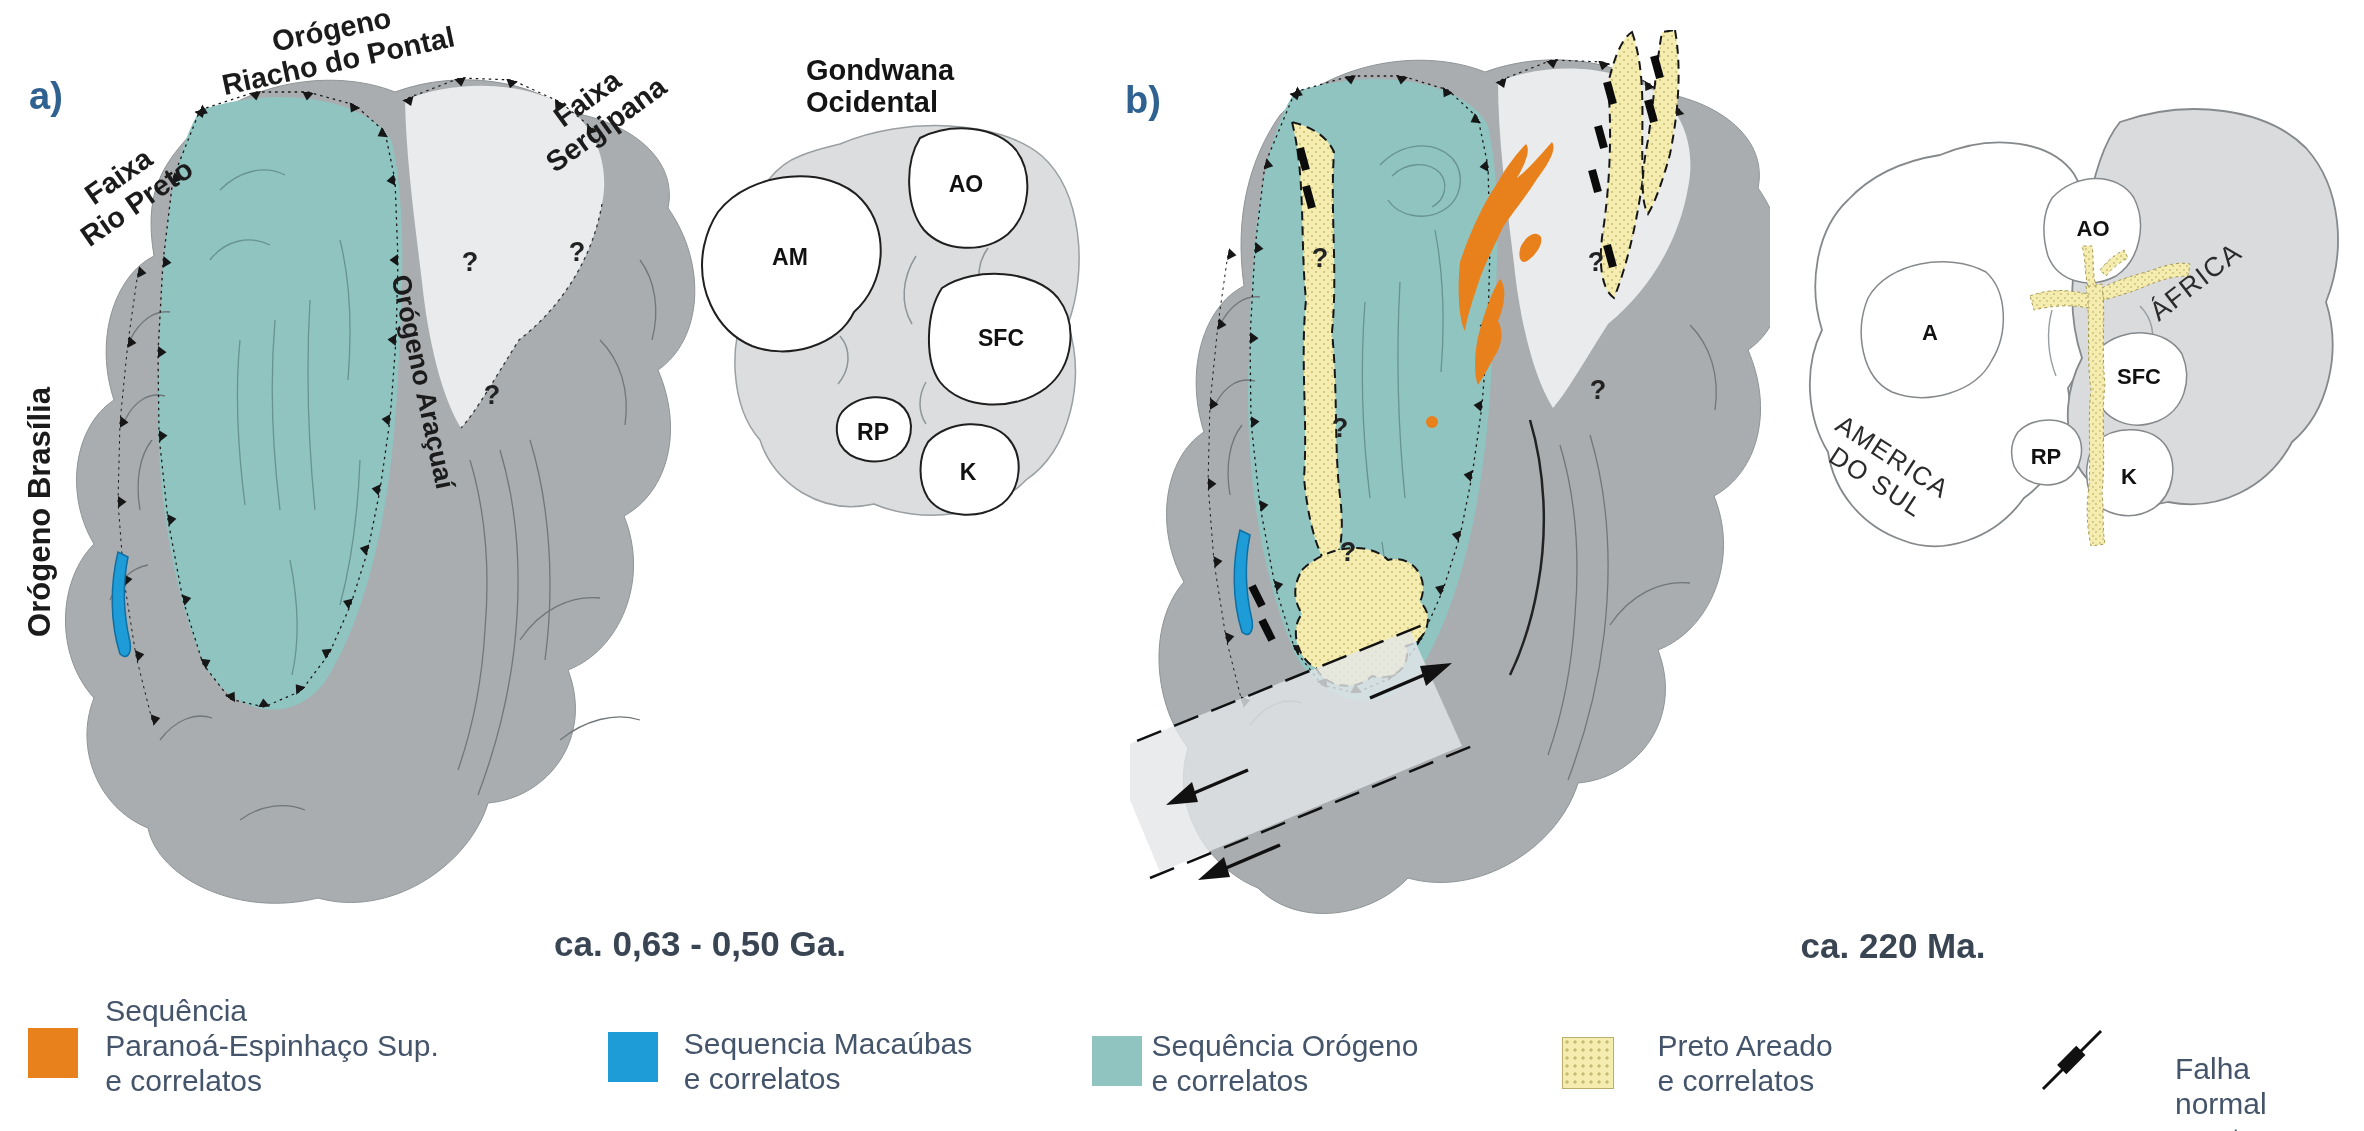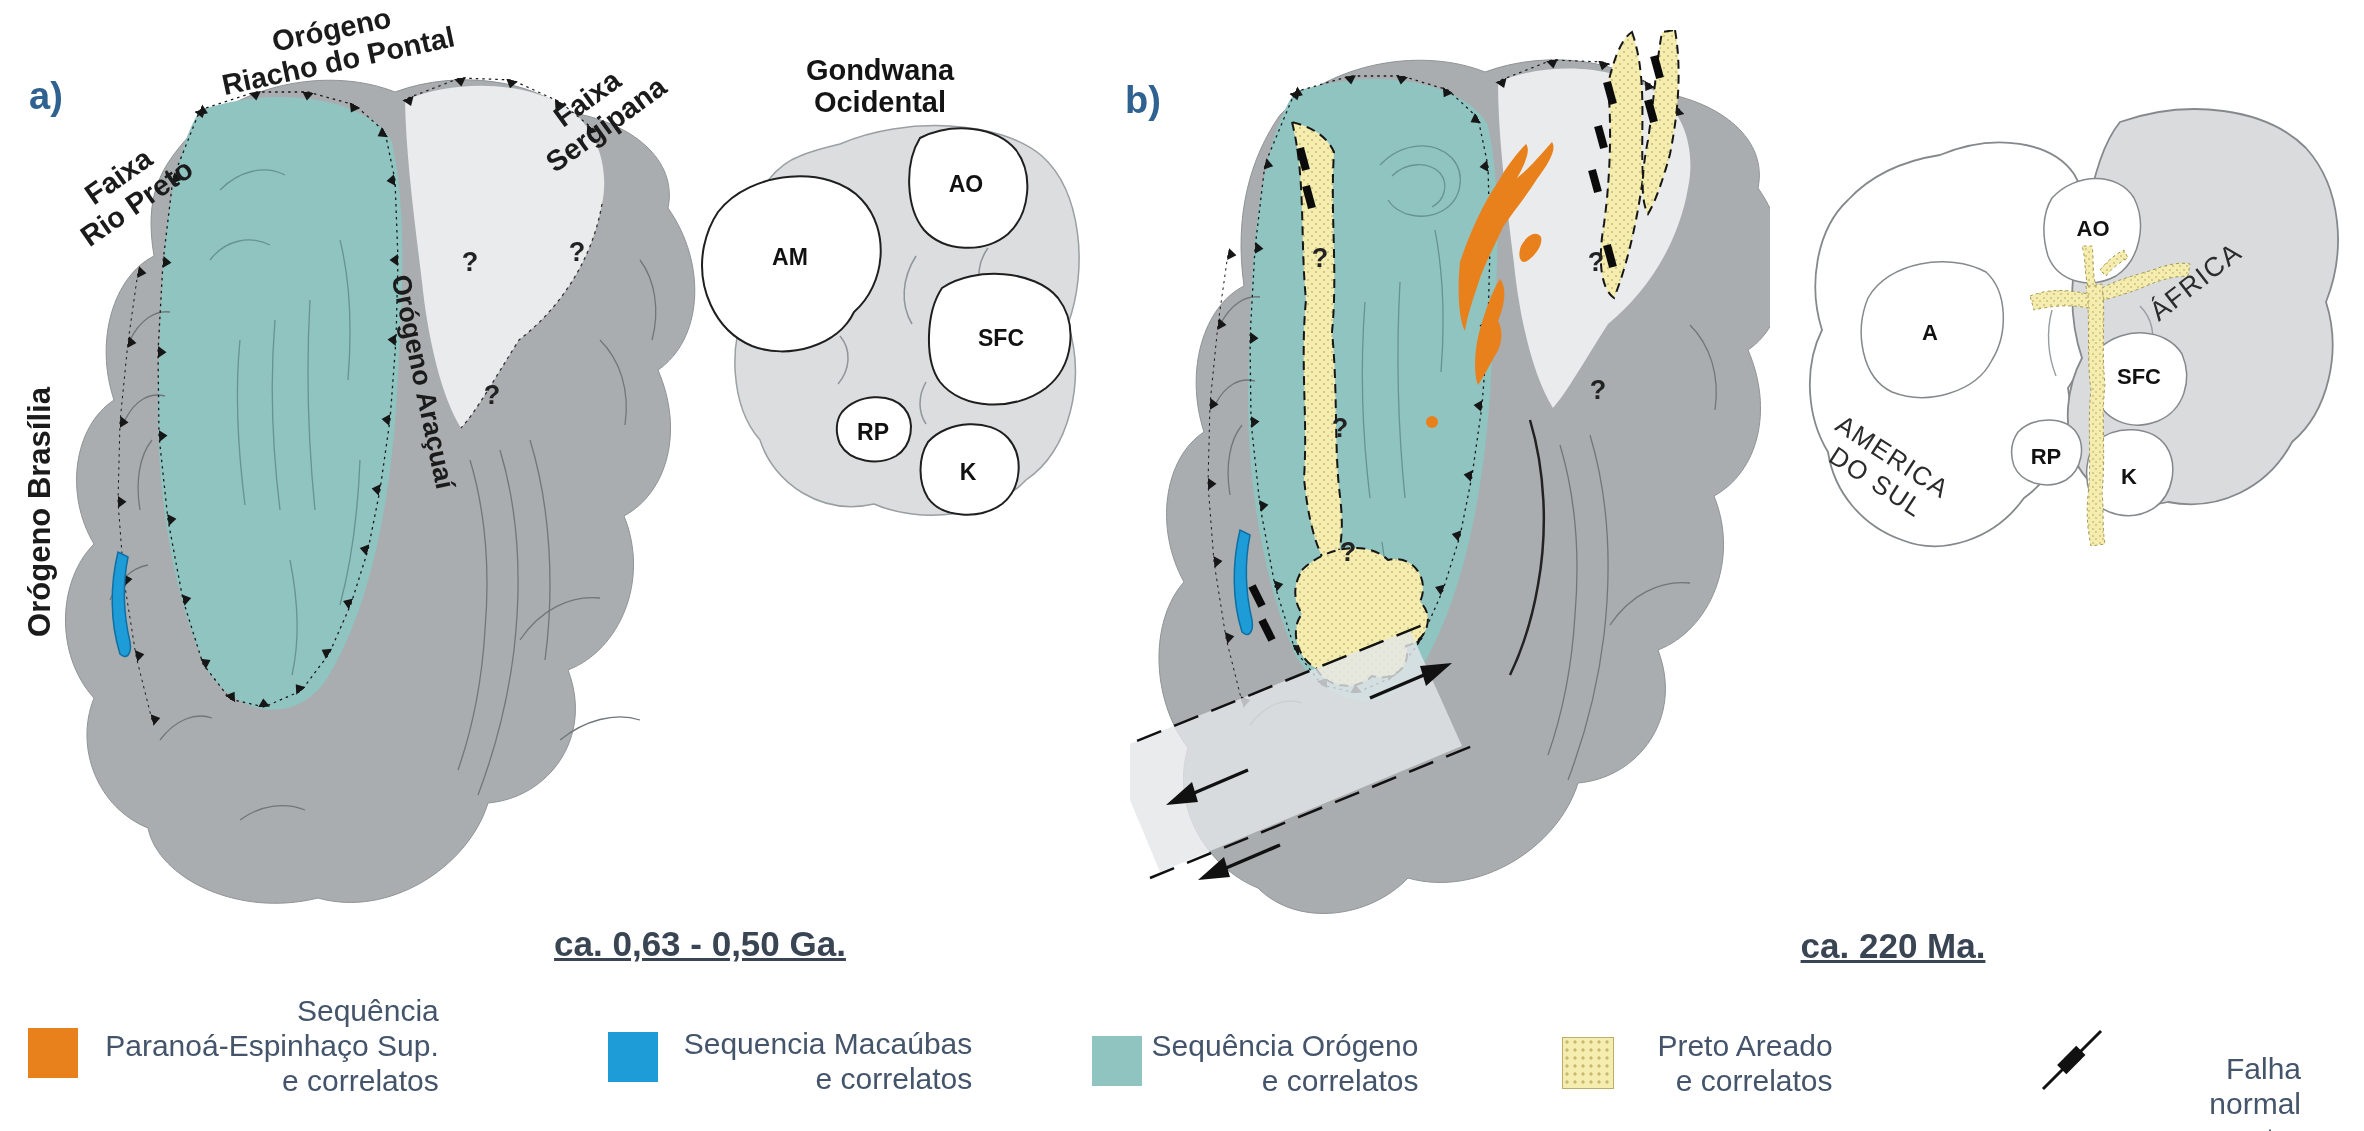--- a/index.html
+++ b/index.html
@@ -9,24 +9,24 @@
   }
   .stage{position:absolute;inset:0;}
   svg{position:absolute;}
   .pos{position:absolute;transform:translate(-50%,-50%);}
   .map-label{
     font-weight:bold;color:#1b1b1b;text-align:center;
     white-space:pre-line;line-height:1.1;font-size:29px;
   }
   .panel-letter{font-weight:bold;color:#2F6191;font-size:38px;}
   .qmark{font-weight:bold;color:#222;font-size:27px;}
-  .caption{font-weight:bold;color:#3A4553;font-size:35px;white-space:pre;text-decoration:underline;}
-  .inset-title{font-weight:bold;color:#141414;font-size:29px;text-align:center;white-space:pre-line;line-height:1.12;}
+  .caption{font-weight:bold;color:#3A4553;font-size:35px;white-space:pre;}
+  .inset-title{font-weight:bold;color:#141414;font-size:29px;text-align:left;white-space:pre-line;line-height:1.12;}
   .geo-label{color:#2b2b2b;font-size:27px;letter-spacing:1.5px;text-align:center;white-space:pre-line;line-height:1.15;}
-  .legend-label{color:#44546A;font-size:30px;text-align:right;white-space:pre-line;line-height:1.16;}
+  .legend-label{color:#44546A;font-size:30px;text-align:left;white-space:pre-line;line-height:1.16;}
   .swatch{position:absolute;width:50px;height:50px;}
   .swatch.dotted{
     background-image:radial-gradient(#C8BA73 1.5px, rgba(0,0,0,0) 1.7px);
     background-size:8px 8px;border:1px solid #b9ae6b;
   }
 </style>
 </head>
 <body>
 
 <div class="stage">

